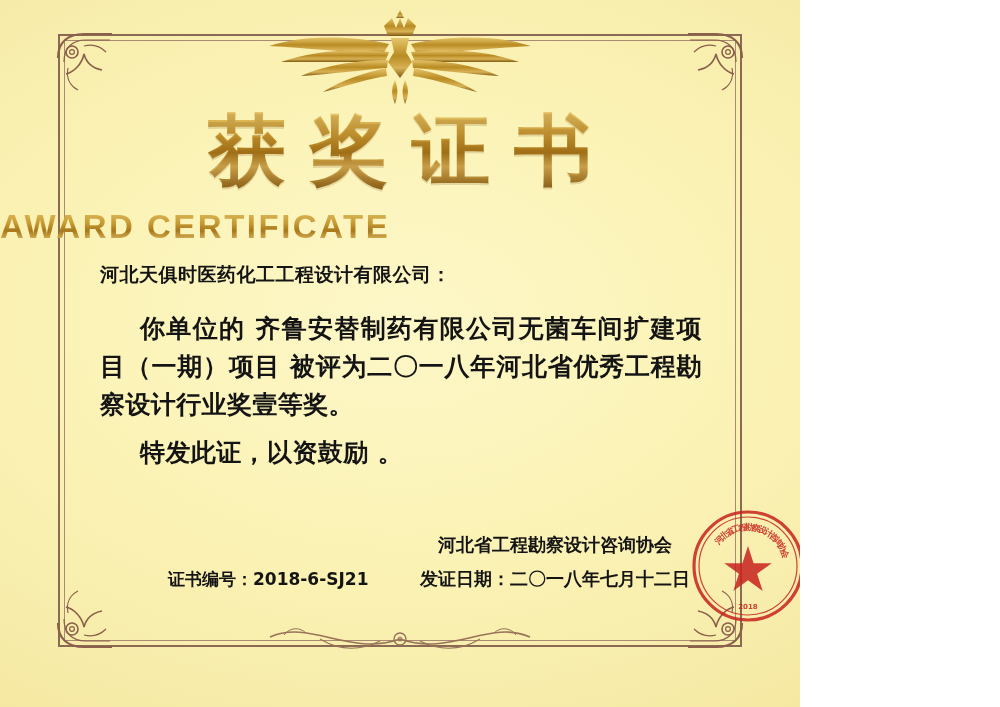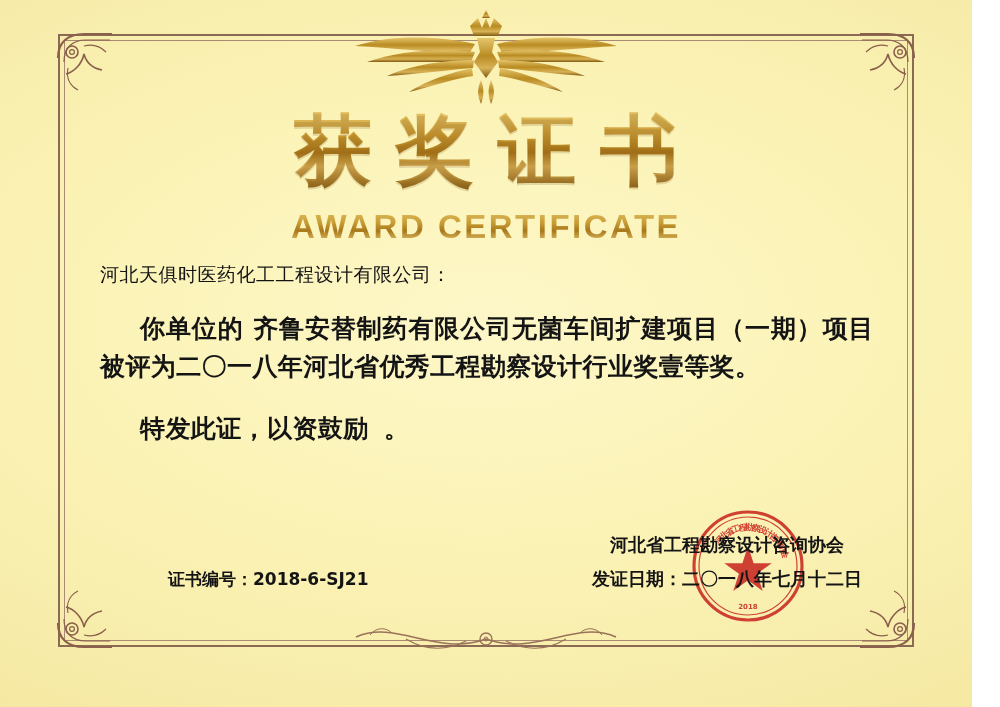--- a/index.html
+++ b/index.html
@@ -9,21 +9,21 @@
   }
   body {
     width: 1000px;
     height: 707px;
     overflow: hidden;
     font-family: "Liberation Serif", serif;
   }
 
   .certificate {
     position: relative;
-    width: 972px;
+    width: 800px;
     height: 707px;
     background:
       radial-gradient(ellipse 120% 90% at 50% 45%, #fdf7c8 0%, #fbf3b6 35%, #f7ecaa 62%, #f1e49a 85%, #ecdc8c 100%);
     overflow: hidden;
   }
 
   
   .border-outer {
     position: absolute;
     left: 58px;
@@ -95,21 +95,21 @@
     background-clip: text;
     color: transparent;
     -webkit-text-fill-color: transparent;
     text-shadow: 0 2px 0 rgba(120,80,20,0.18);
   }
   .title-en {
     position: absolute;
     left: 0;
     right: 0;
     top: 208px;
-    text-align: center;
+    text-align: left;
     font-family: "Liberation Sans", sans-serif;
     font-size: 33px;
     font-weight: bold;
     letter-spacing: 2.5px;
     background: linear-gradient(180deg, #e3c468 0%, #c79b33 40%, #a8781b 60%, #dcb65e 85%, #8d6311 100%);
     -webkit-background-clip: text;
     background-clip: text;
     color: transparent;
     -webkit-text-fill-color: transparent;
   }
@@ -118,34 +118,34 @@
   .body-area {
     position: absolute;
     left: 100px;
     right: 98px;
     top: 262px;
     color: #141414;
     font-family: "DejaVu Sans", sans-serif;
   }
   .salutation {
     font-size: 19px;
-    font-weight: normal;
+    font-weight: bold;
     letter-spacing: 0.5px;
     margin-bottom: 22px;
   }
   .para {
     font-size: 25px;
     font-weight: bold;
     line-height: 38px;
     letter-spacing: 0.4px;
     text-align: justify;
     margin: 0 0 6px 0;
   }
   .para.indent { text-indent: 40px; }
-  .para-2 { margin-top: 26px; font-family: Liberation Mono, monospace; }
+  .para-2 { margin-top: 10px; }
 
   
   .sign-block {
     position: absolute;
     right: 110px;
     top: 528px;
     text-align: center;
     font-family: "DejaVu Sans", sans-serif;
     color: #141414;
     font-size: 18px;

